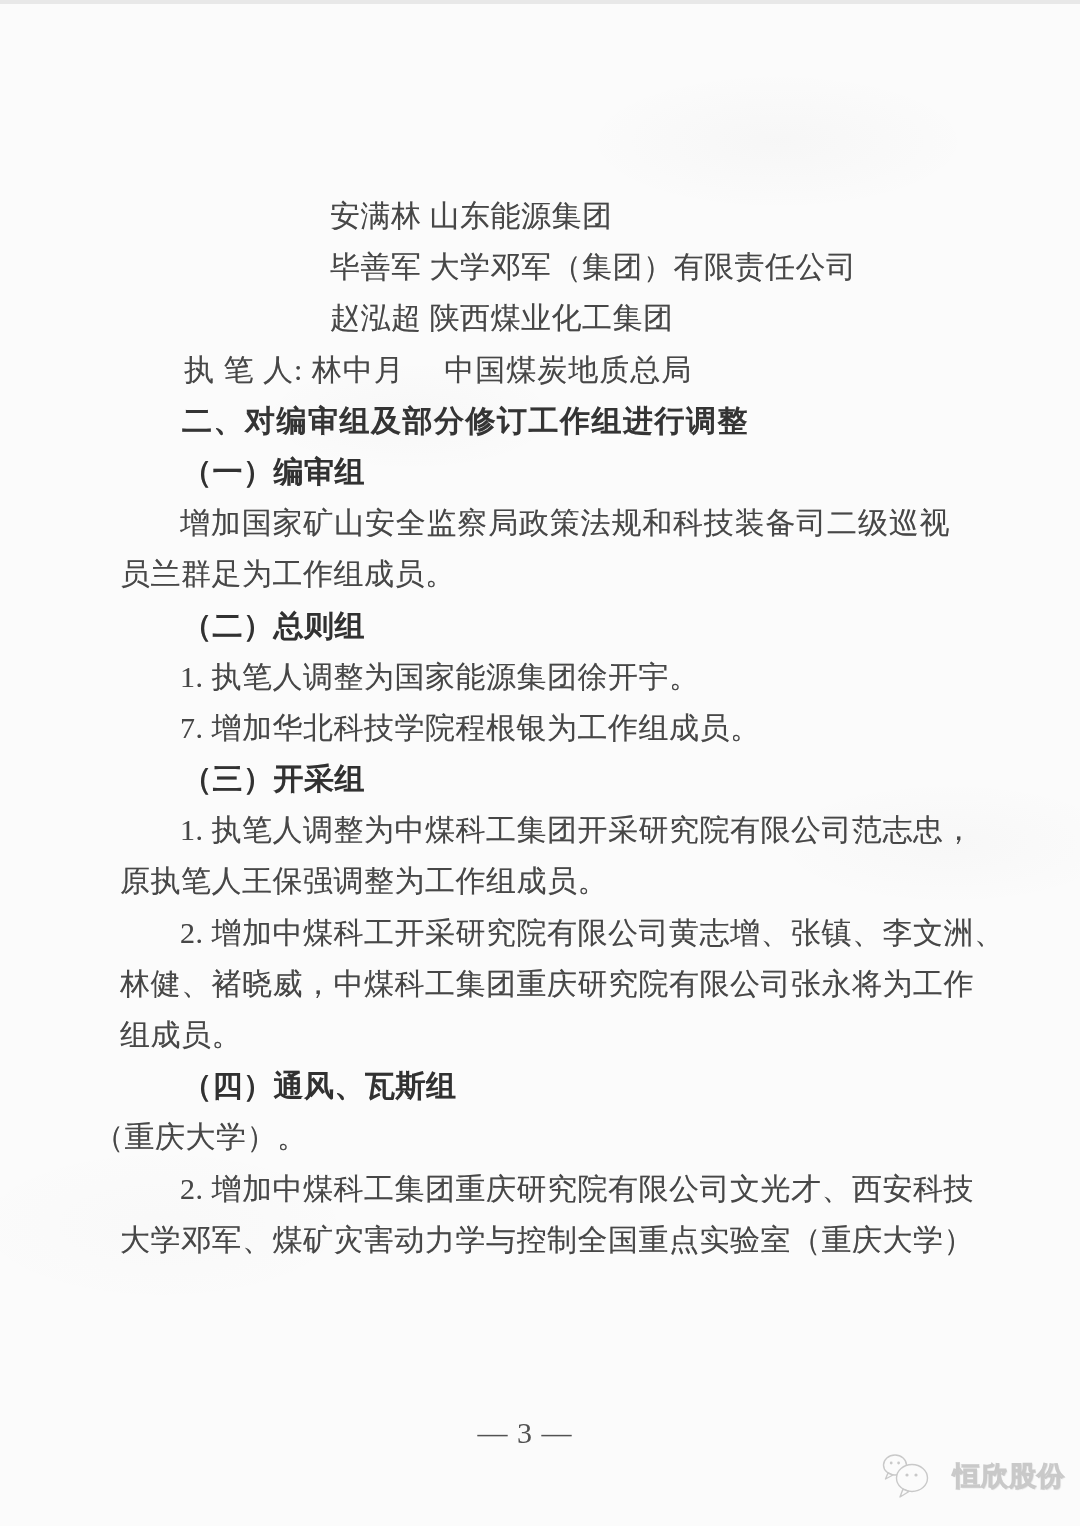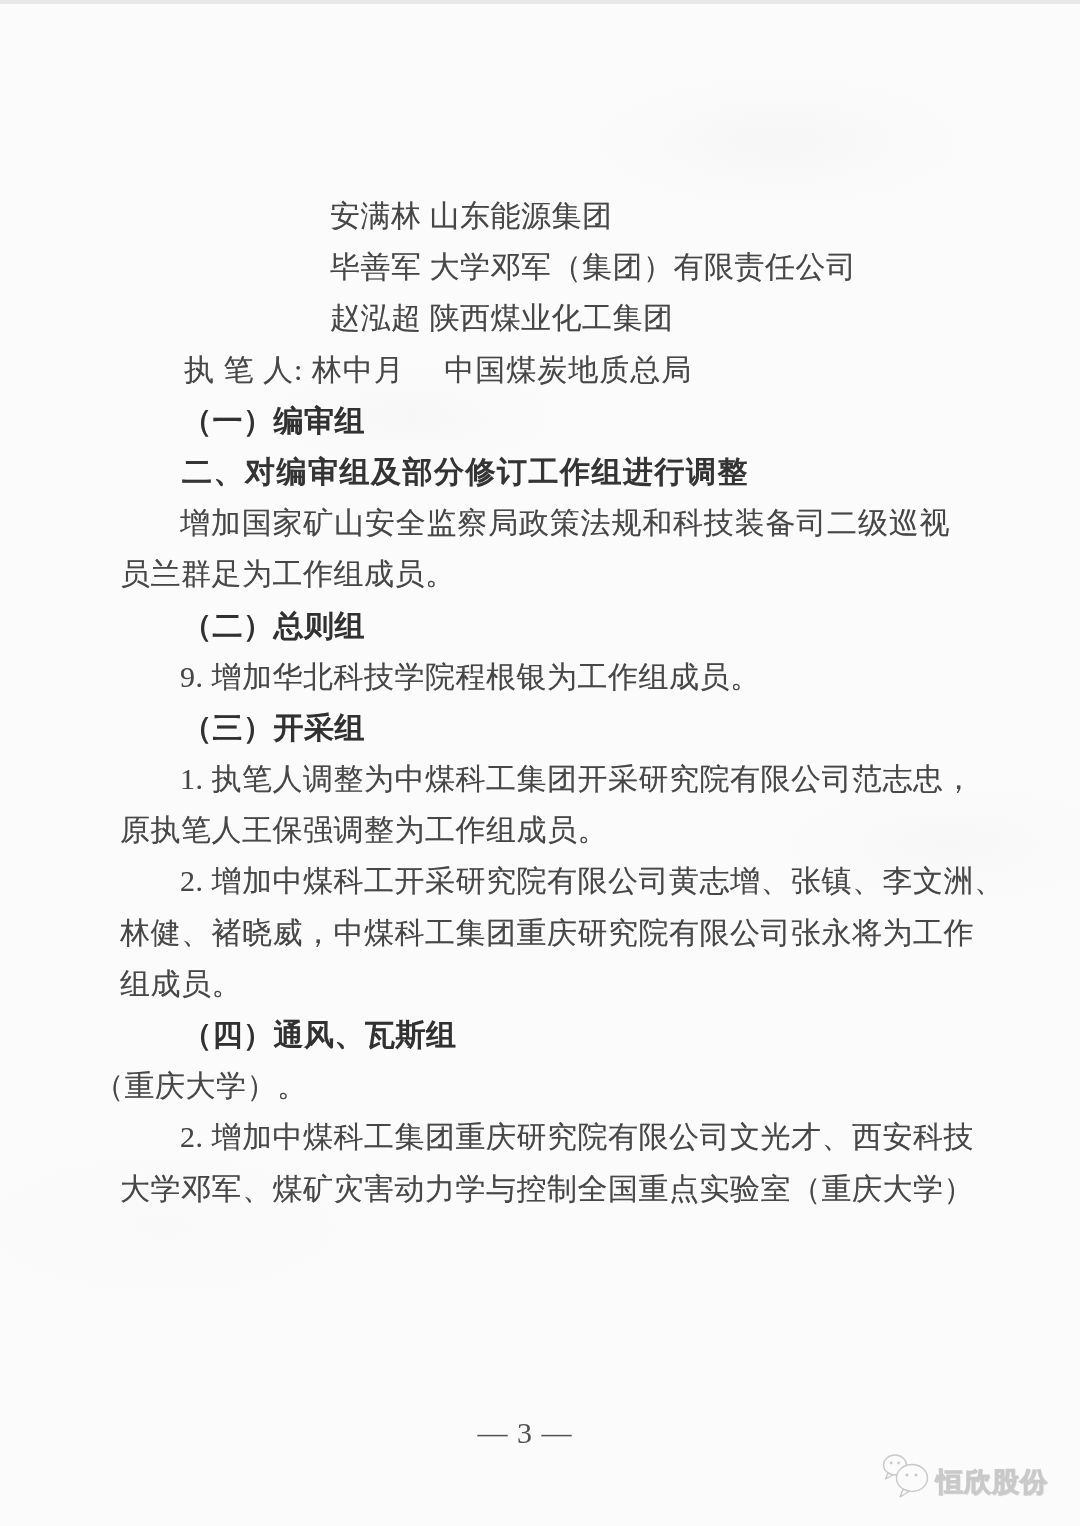--- a/index.html
+++ b/index.html
@@ -66,22 +66,22 @@
     font-size: 30px;
     color: #525252;
     letter-spacing: 1px;
   }
 
   .watermark {
     position: absolute;
     left: 882px;
     top: 1448px;
     display: flex;
-    align-items: flex-end;
-    gap: 6px;
+    align-items: center;
+    gap: 23px;
   }
   .watermark-label {
     font-size: 27px;
     font-weight: 700;
     letter-spacing: 1px;
     font-family: "Liberation Sans", "DejaVu Sans", sans-serif;
     color: #efefef;
     -webkit-text-stroke: 1px #c9c9c9;
     text-shadow: 1px 1px 1px #dcdcdc;
   }
@@ -89,26 +89,27 @@
 </head>
 <body>
 
 <div class="page">
 
   <div class="content" id="document-body">
       <div class="line name">安满林 山东能源集团</div>
       <div class="line name">毕善军 大学邓军（集团）有限责任公司</div>
       <div class="line name">赵泓超 陕西煤业化工集团</div>
       <div class="line label">执 笔 人: 林中月　 中国煤炭地质总局</div>
+      <div class="line heading1">二、对编审组及部分修订工作组进行调整</div>
       <div class="line heading2">（一）编审组</div>
-      <div class="line heading1">二、对编审组及部分修订工作组进行调整</div>
       <div class="line body indent fill">增加国家矿山安全监察局政策法规和科技装备司二级巡视</div>
       <div class="line body">员兰群足为工作组成员。</div>
       <div class="line heading2">（二）总则组</div>
-      <div class="line body indent">9. 增加华北科技学院程根银为工作组成员。</div>
+      <div class="line body indent">1. 执笔人调整为国家能源集团徐开宇。</div>
+      <div class="line body indent">7. 增加华北科技学院程根银为工作组成员。</div>
       <div class="line heading2">（三）开采组</div>
       <div class="line body indent fill">1. 执笔人调整为中煤科工集团开采研究院有限公司范志忠，</div>
       <div class="line body">原执笔人王保强调整为工作组成员。</div>
       <div class="line body indent fill">2. 增加中煤科工开采研究院有限公司黄志增、张镇、李文洲、</div>
       <div class="line body fill">林健、褚晓威，中煤科工集团重庆研究院有限公司张永将为工作</div>
       <div class="line body">组成员。</div>
       <div class="line heading2">（四）通风、瓦斯组</div>
       <div class="line body pull">（重庆大学）。</div>
       <div class="line body indent fill">2. 增加中煤科工集团重庆研究院有限公司文光才、西安科技</div>
       <div class="line body fill">大学邓军、煤矿灾害动力学与控制全国重点实验室（重庆大学）</div>

